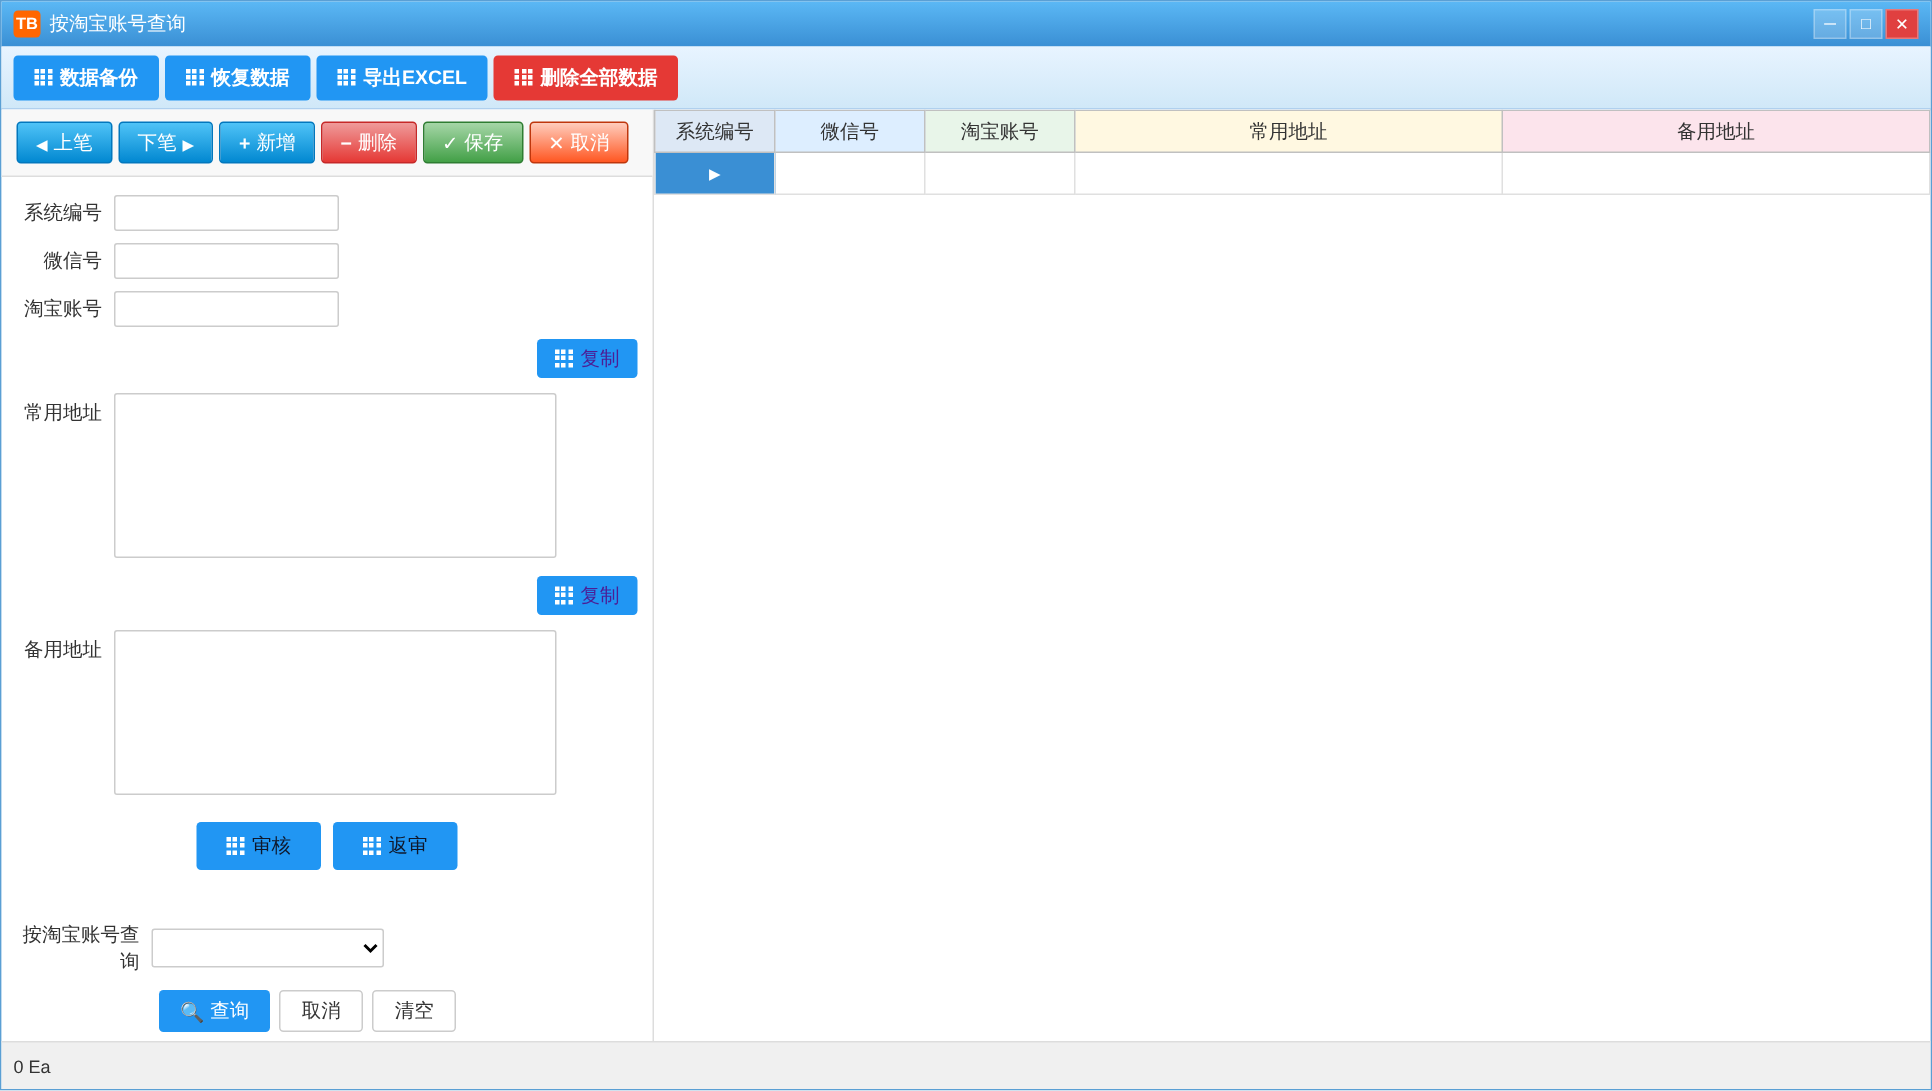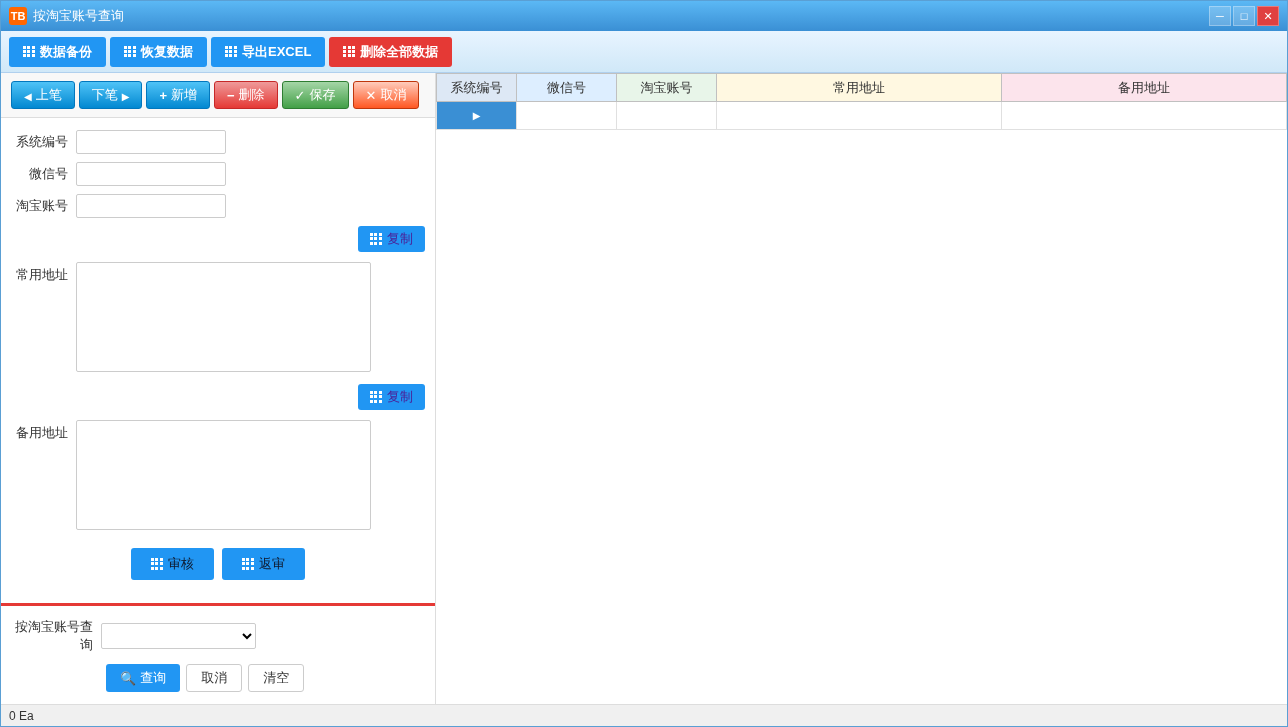--- a/index.html
+++ b/index.html
@@ -344,21 +344,21 @@
     .row-indicator {
       width: 12px;
       background: #3a8fd4;
       border: none;
       text-align: center;
       color: white;
       font-size: 10px;
     }
 
     .status-bar {
-      height: 22px;
+      height: 32px;
       background: #f0f0f0;
       border-top: 1px solid #ddd;
       display: flex;
       align-items: center;
       padding: 0 8px;
       font-size: 12px;
       color: #333;
       flex-shrink: 0;
     }
 

